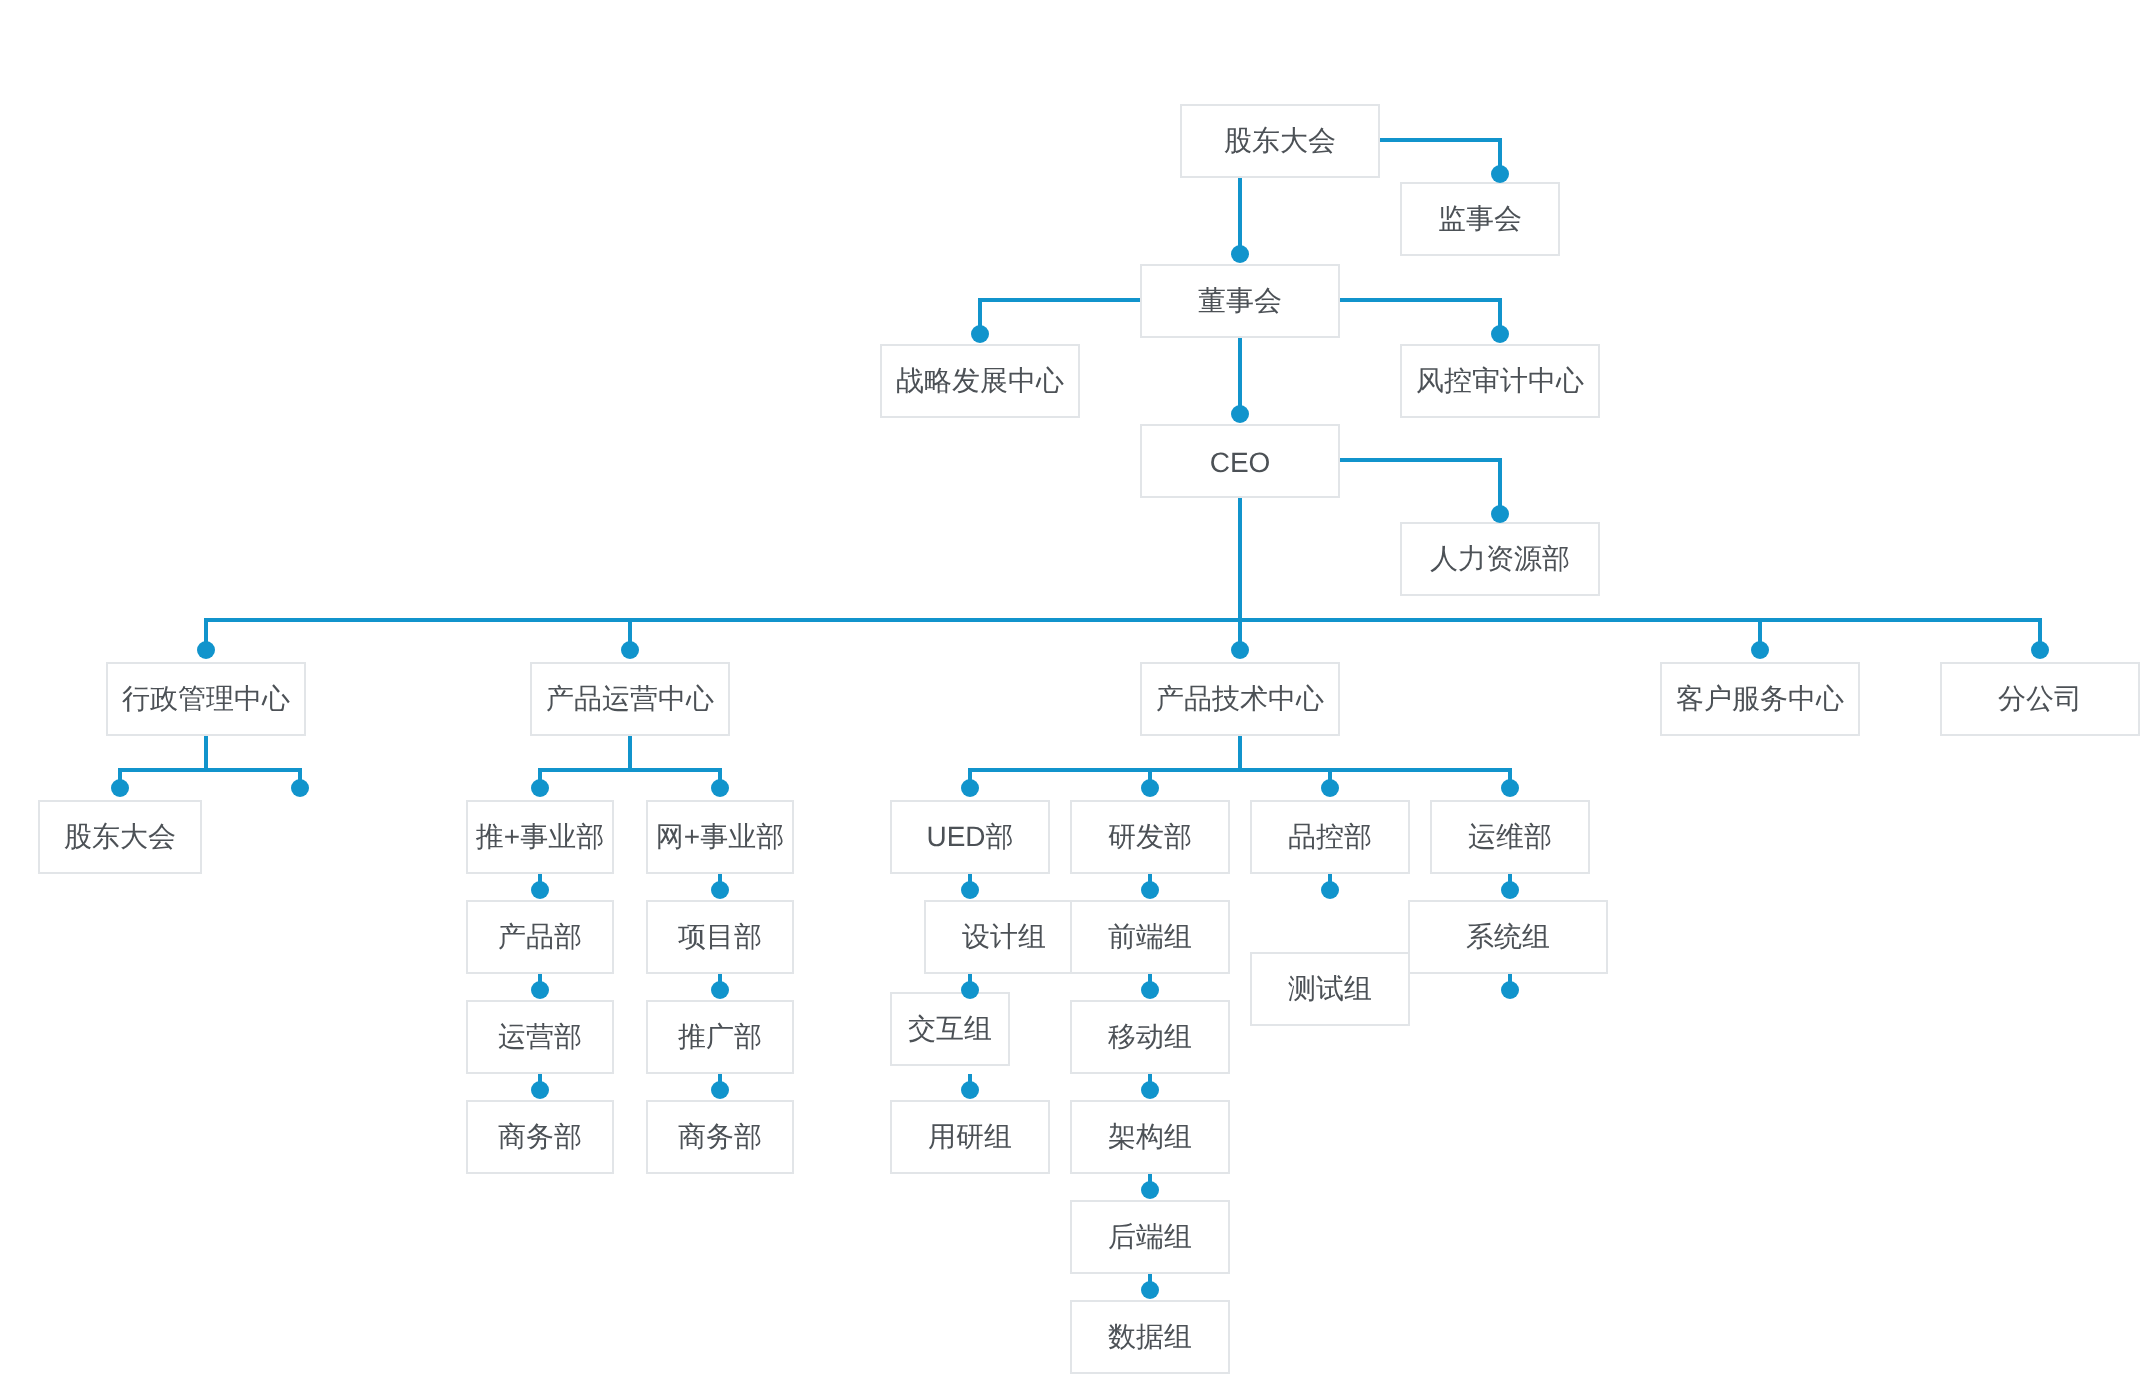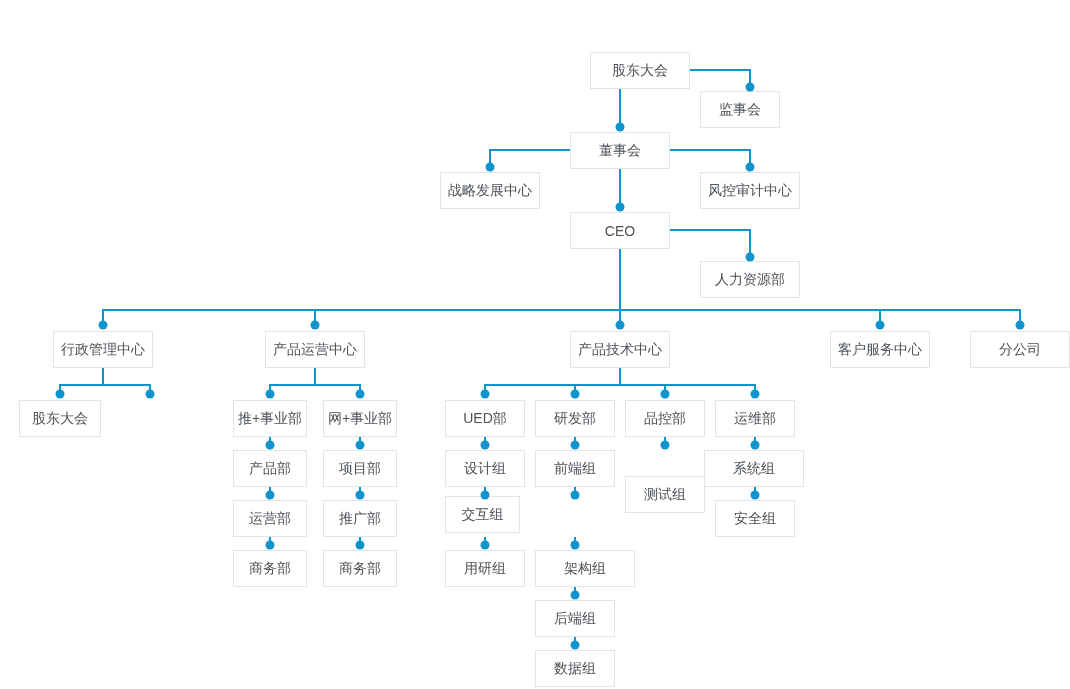--- a/index.html
+++ b/index.html
@@ -39,33 +39,33 @@
   <div class="node" style="left:233px;top:400px;width:74px">推+事业部</div>
   <div class="node" style="left:233px;top:450px;width:74px">产品部</div>
   <div class="node" style="left:233px;top:500px;width:74px">运营部</div>
   <div class="node" style="left:233px;top:550px;width:74px">商务部</div>
   <div class="node" style="left:323px;top:400px;width:74px">网+事业部</div>
   <div class="node" style="left:323px;top:450px;width:74px">项目部</div>
   <div class="node" style="left:323px;top:500px;width:74px">推广部</div>
   <div class="node" style="left:323px;top:550px;width:74px">商务部</div>
 
   <div class="node" style="left:445px;top:400px;width:80px">UED部</div>
-  <div class="node" style="left:445px;top:450px;width:80px">设计组</div>
-  <div class="node" style="left:445px;top:496px;width:75px">交互组</div>
+  <div class="node" style="left:462px;top:450px;width:80px">设计组</div>
+  <div class="node" style="left:445px;top:496px;width:60px">交互组</div>
   <div class="node" style="left:445px;top:550px;width:80px">用研组</div>
   <div class="node" style="left:535px;top:400px;width:80px">研发部</div>
   <div class="node" style="left:535px;top:450px;width:80px">前端组</div>
-  <div class="node" style="left:535px;top:550px;width:100px">架构组</div>
+  <div class="node" style="left:535px;top:500px;width:80px">移动组</div>
+  <div class="node" style="left:535px;top:550px;width:80px">架构组</div>
   <div class="node" style="left:535px;top:600px;width:80px">后端组</div>
   <div class="node" style="left:535px;top:650px;width:80px">数据组</div>
   <div class="node" style="left:625px;top:400px;width:80px">品控部</div>
   <div class="node" style="left:625px;top:476px;width:80px">测试组</div>
   <div class="node" style="left:715px;top:400px;width:80px">运维部</div>
   <div class="node" style="left:704px;top:450px;width:100px">系统组</div>
-  <div class="node" style="left:715px;top:500px;width:80px">安全组</div>
 
   <i class="v" style="left:619px;top:89px;height:38px"></i>
   <i class="d" style="left:620px;top:127px"></i>
   <i class="h" style="left:670px;top:69px;width:81px"></i>
   <i class="v" style="left:749px;top:69px;height:18px"></i>
   <i class="d" style="left:750px;top:87px"></i>
   <i class="h" style="left:490px;top:149px;width:80px"></i>
   <i class="v" style="left:489px;top:149px;height:18px"></i>
   <i class="d" style="left:490px;top:167px"></i>
   <i class="h" style="left:670px;top:149px;width:80px"></i>

